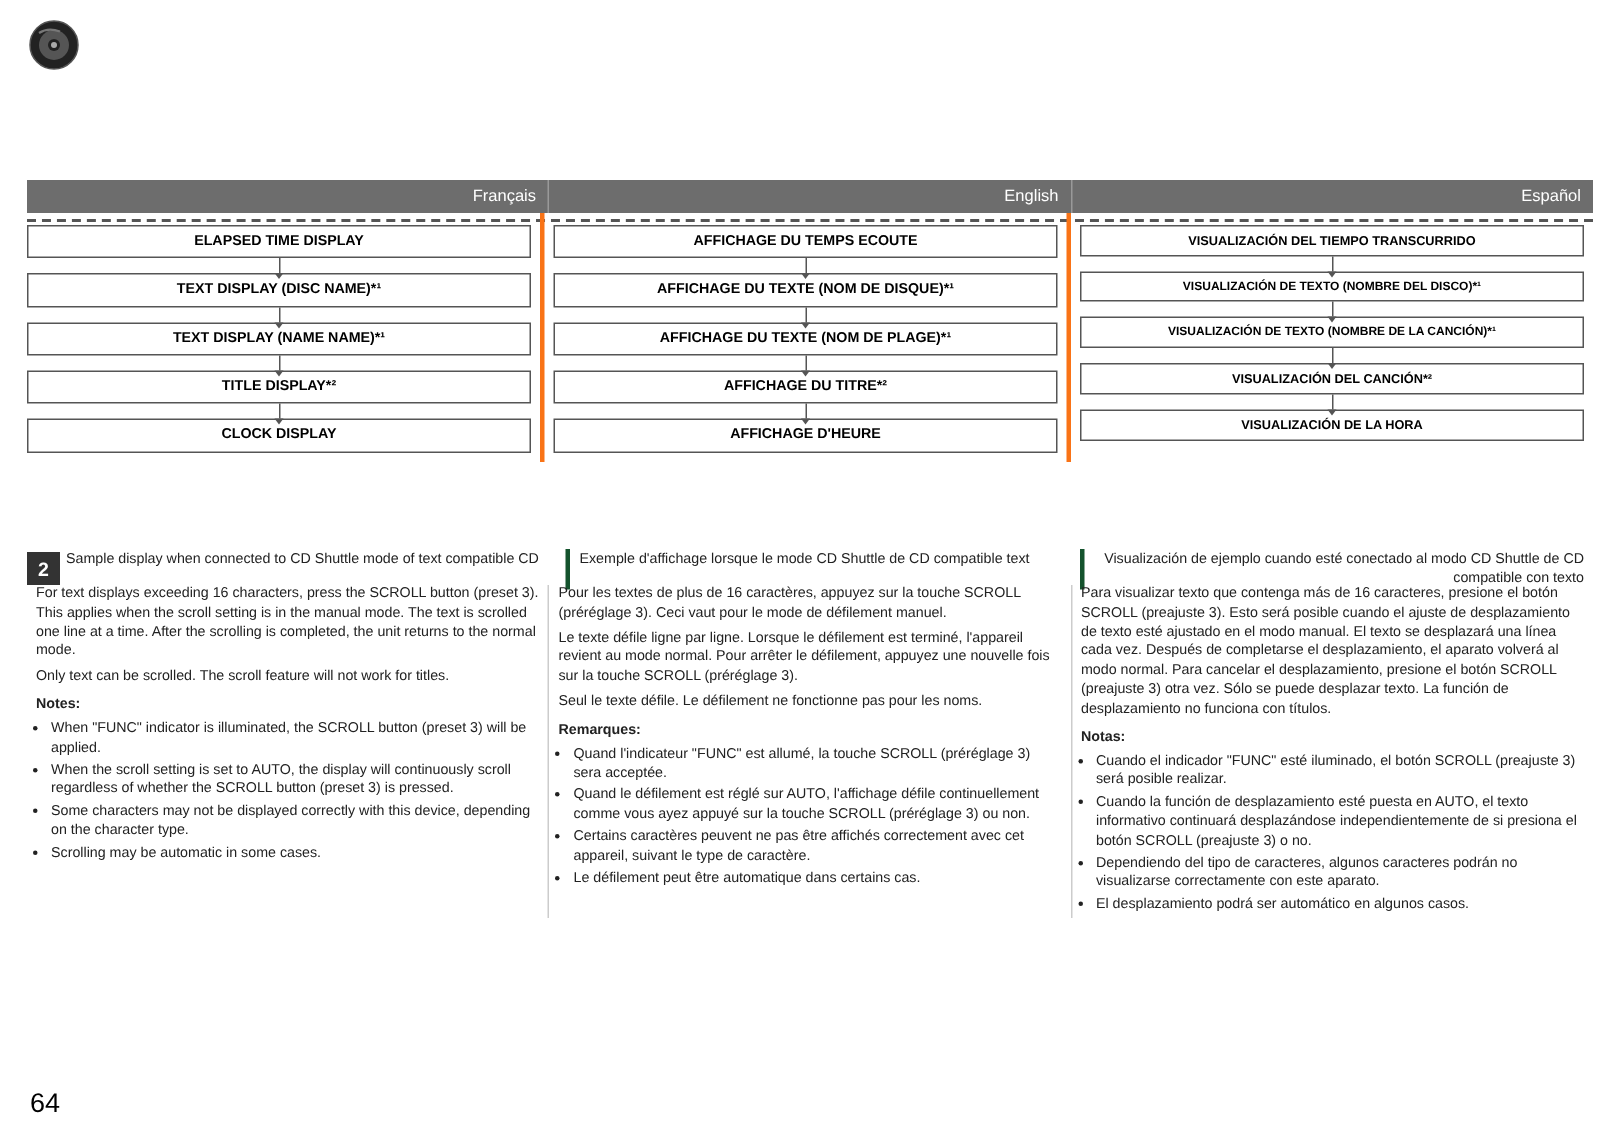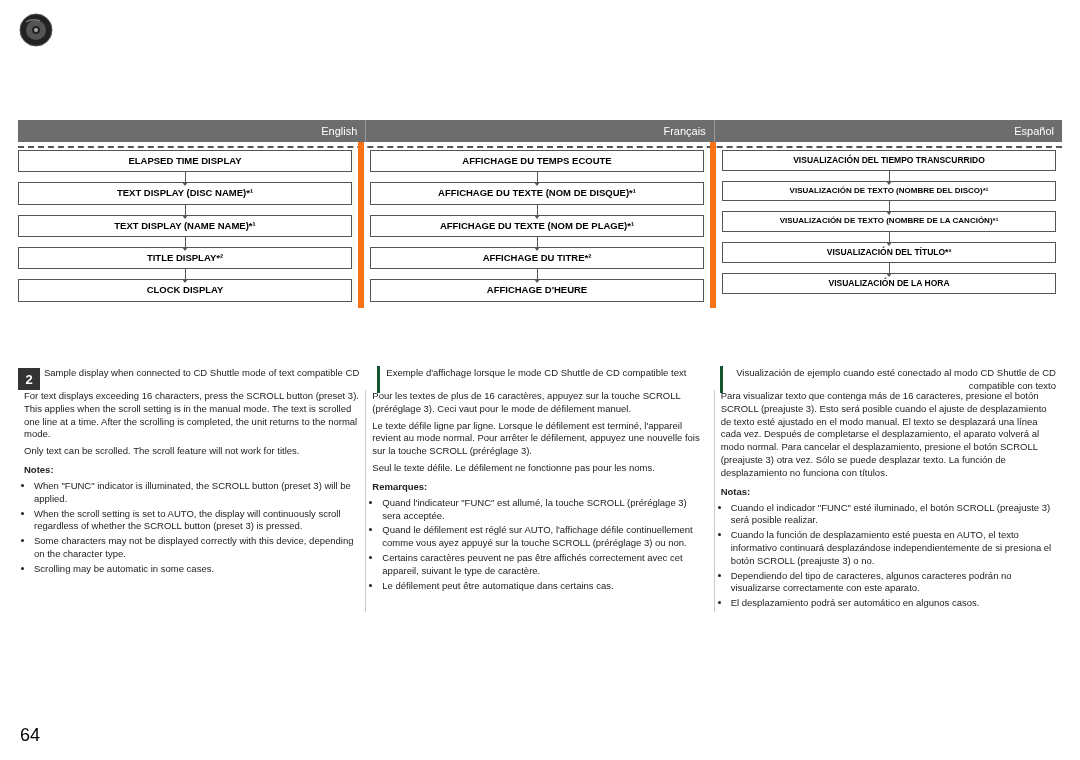--- a/index.html
+++ b/index.html
@@ -47,21 +47,21 @@
     .columns {
       position: absolute;
       top: 142px;
       left: 18px;
       right: 18px;
       display: flex;
       gap: 0;
     }
     .col {
       flex: 1;
-      border-right: 6px solid #f97316;
+      border-right: 3px solid #f97316;
       padding: 0 6px;
     }
     .col:last-child { border-right: none; }
     .col:first-child { padding-left: 0; }
 
     
     .flowchart {
       display: flex;
       flex-direction: column;
       align-items: center;
@@ -198,24 +198,24 @@
     <circle cx="18" cy="18" r="10" fill="#555"></circle>
     <circle cx="18" cy="18" r="4" fill="#222"></circle>
     <circle cx="18" cy="18" r="2" fill="#aaa"></circle>
 
     <path d="M8 10 Q14 6 22 9" stroke="#777" stroke-width="1.5" fill="none"></path>
   </svg>
 </div>
 
 <div class="lang-header">
   <div class="lang-col">
+    <span>Français</span>
+  </div>
+  <div class="lang-col">
     <span>English</span>
-  </div>
-  <div class="lang-col">
-    <span>Français</span>
   </div>
   <div class="lang-col">
     <span>Español</span>
   </div>
 </div>
 
 <div class="dashed-sep"></div>
 
 <div class="columns">
 
@@ -248,21 +248,21 @@
   </div>
 
   <div class="col">
     <div class="flowchart">
       <div class="flow-box" style="font-size:8.5px;">VISUALIZACIÓN DEL TIEMPO TRANSCURRIDO</div>
       <div class="flow-arrow"></div>
       <div class="flow-box" style="font-size:8px;">VISUALIZACIÓN DE TEXTO (NOMBRE DEL DISCO)*¹</div>
       <div class="flow-arrow"></div>
       <div class="flow-box" style="font-size:8px;">VISUALIZACIÓN DE TEXTO (NOMBRE DE LA CANCIÓN)*¹</div>
       <div class="flow-arrow"></div>
-      <div class="flow-box" style="font-size:8.5px;">VISUALIZACIÓN DEL TÍTULO*²</div>
+      <div class="flow-box" style="font-size:8.5px;">VISUALIZACIÓN DEL CANCIÓN*²</div>
       <div class="flow-arrow"></div>
       <div class="flow-box" style="font-size:8.5px;">VISUALIZACIÓN DE LA HORA</div>
     </div>
   </div>
 
 </div>
 
 <div class="num-badge">2</div>
 
 <div class="sample-row">

